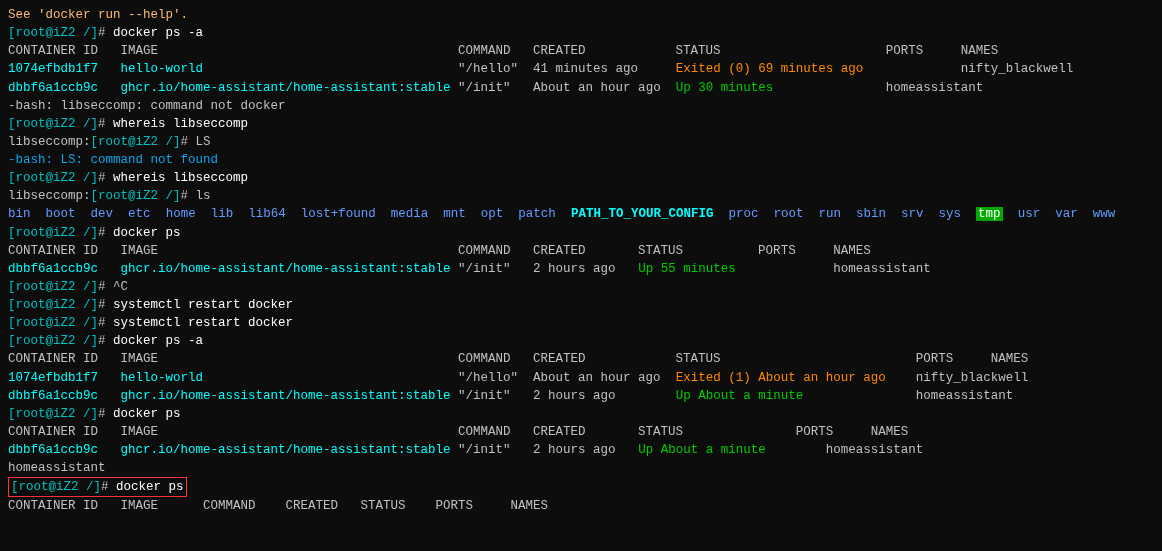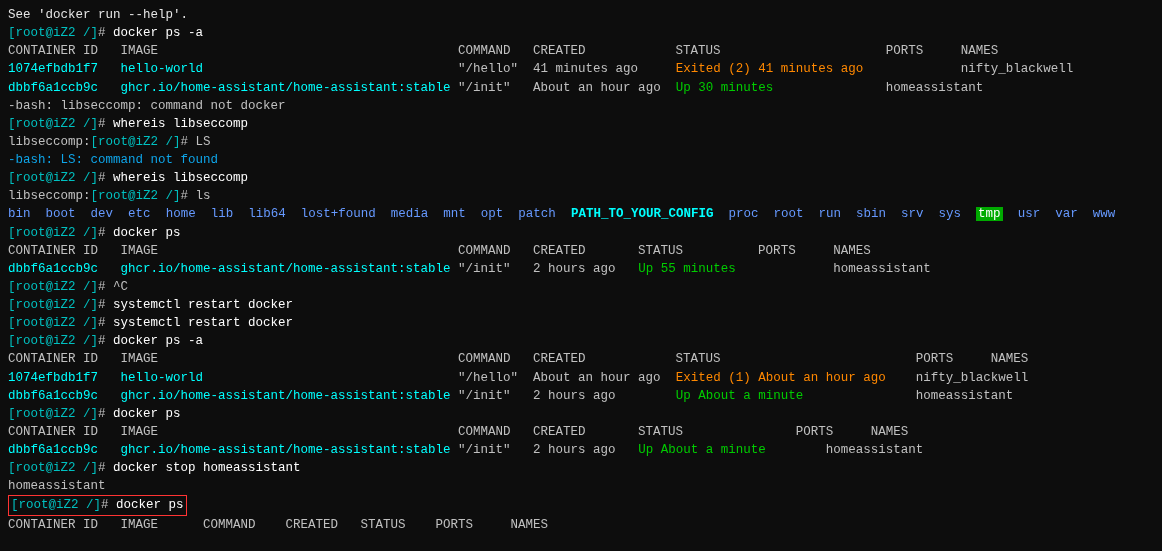--- a/index.html
+++ b/index.html
@@ -25,24 +25,24 @@
     .path { color: #00c0c0; }
     @keyframes blink {
       50% { opacity: 0; }
     }
   </style>
 </head>
 <body>
 
 <div class="terminal">
 
-  <span class="line"><span style="color:#e5e5e5">See 'docker run --help'.</span></span>
+  <span class="line"><span style="color:#fdba74">See 'docker run --help'.</span></span>
   <span class="line"><span class="path">[root@iZ2 /]</span><span style="color:#c0c0c0"># </span><span style="color:#ffffff">docker ps -a</span></span>
   <span class="line"><span style="color:#c0c0c0">CONTAINER ID   IMAGE                                        COMMAND   CREATED            STATUS                      PORTS     NAMES</span></span>
-  <span class="line"><span style="color:#00ffff">1074efbdb1f7</span><span style="color:#c0c0c0">   </span><span style="color:#00ffff">hello-world</span><span style="color:#c0c0c0">                                  "/hello"  41 minutes ago     </span><span style="color:#ff8800">Exited (2) 41 minutes ago</span><span style="color:#c0c0c0">             nifty_blackwell</span></span>
+  <span class="line"><span style="color:#00ffff">1074efbdb1f7</span><span style="color:#c0c0c0">   </span><span style="color:#00ffff">hello-world</span><span style="color:#c0c0c0">                                  "/hello"  41 minutes ago     </span><span style="color:#ff8800">Exited (0) 69 minutes ago</span><span style="color:#c0c0c0">             nifty_blackwell</span></span>
   <span class="line"><span style="color:#00ffff">dbbf6a1ccb9c</span><span style="color:#c0c0c0">   </span><span style="color:#00ffff">ghcr.io/home-assistant/home-assistant:stable</span><span style="color:#c0c0c0"> "/init"   About an hour ago  </span><span style="color:#00cc00">Up 30 minutes</span><span style="color:#c0c0c0">               homeassistant</span></span>
   <span class="line"><span style="color:#c0c0c0">-bash: libseccomp: command not docker</span></span>
   <span class="line"><span class="path">[root@iZ2 /]</span><span style="color:#c0c0c0"># </span><span style="color:#ffffff">whereis libseccomp</span></span>
   <span class="line"><span style="color:#c0c0c0">libseccomp:</span><span class="path">[root@iZ2 /]</span><span style="color:#c0c0c0"># LS</span></span>
   <span class="line"><span style="color:#0ea5e9">-bash: LS: command not found</span></span>
   <span class="line"><span class="path">[root@iZ2 /]</span><span style="color:#c0c0c0"># </span><span style="color:#ffffff">whereis libseccomp</span></span>
   <span class="line"><span style="color:#c0c0c0">libseccomp:</span><span class="path">[root@iZ2 /]</span><span style="color:#c0c0c0"># ls</span></span>
   <span class="line"><span style="color:#6699ff">bin</span><span style="color:#c0c0c0">  </span><span style="color:#6699ff">boot</span><span style="color:#c0c0c0">  </span><span style="color:#6699ff">dev</span><span style="color:#c0c0c0">  </span><span style="color:#6699ff">etc</span><span style="color:#c0c0c0">  </span><span style="color:#6699ff">home</span><span style="color:#c0c0c0">  </span><span style="color:#6699ff">lib</span><span style="color:#c0c0c0">  </span><span style="color:#6699ff">lib64</span><span style="color:#c0c0c0">  </span><span style="color:#6699ff">lost+found</span><span style="color:#c0c0c0">  </span><span style="color:#6699ff">media</span><span style="color:#c0c0c0">  </span><span style="color:#6699ff">mnt</span><span style="color:#c0c0c0">  </span><span style="color:#6699ff">opt</span><span style="color:#c0c0c0">  </span><span style="color:#6699ff">patch</span><span style="color:#c0c0c0">  </span><span style="color:#00ffff; font-weight:bold">PATH_TO_YOUR_CONFIG</span><span style="color:#c0c0c0">  </span><span style="color:#6699ff">proc</span><span style="color:#c0c0c0">  </span><span style="color:#6699ff">root</span><span style="color:#c0c0c0">  </span><span style="color:#6699ff">run</span><span style="color:#c0c0c0">  </span><span style="color:#6699ff">sbin</span><span style="color:#c0c0c0">  </span><span style="color:#6699ff">srv</span><span style="color:#c0c0c0">  </span><span style="color:#6699ff">sys</span><span style="color:#c0c0c0">  </span><span style="background:#00aa00; color:#ffffff; padding:0 2px">tmp</span><span style="color:#c0c0c0">  </span><span style="color:#6699ff">usr</span><span style="color:#c0c0c0">  </span><span style="color:#6699ff">var</span><span style="color:#c0c0c0">  </span><span style="color:#6699ff">www</span></span>
   <span class="line"><span class="path">[root@iZ2 /]</span><span style="color:#c0c0c0"># </span><span style="color:#ffffff">docker ps</span></span>
   <span class="line"><span style="color:#c0c0c0">CONTAINER ID   IMAGE                                        COMMAND   CREATED       STATUS          PORTS     NAMES</span></span>
@@ -50,18 +50,17 @@
   <span class="line"><span class="path">[root@iZ2 /]</span><span style="color:#c0c0c0"># ^C</span></span>
   <span class="line"><span class="path">[root@iZ2 /]</span><span style="color:#c0c0c0"># </span><span style="color:#ffffff">systemctl restart docker</span></span>
   <span class="line"><span class="path">[root@iZ2 /]</span><span style="color:#c0c0c0"># </span><span style="color:#ffffff">systemctl restart docker</span></span>
   <span class="line"><span class="path">[root@iZ2 /]</span><span style="color:#c0c0c0"># </span><span style="color:#ffffff">docker ps -a</span></span>
   <span class="line"><span style="color:#c0c0c0">CONTAINER ID   IMAGE                                        COMMAND   CREATED            STATUS                          PORTS     NAMES</span></span>
   <span class="line"><span style="color:#00ffff">1074efbdb1f7</span><span style="color:#c0c0c0">   </span><span style="color:#00ffff">hello-world</span><span style="color:#c0c0c0">                                  "/hello"  About an hour ago  </span><span style="color:#ff8800">Exited (1) About an hour ago</span><span style="color:#c0c0c0">    nifty_blackwell</span></span>
   <span class="line"><span style="color:#00ffff">dbbf6a1ccb9c</span><span style="color:#c0c0c0">   </span><span style="color:#00ffff">ghcr.io/home-assistant/home-assistant:stable</span><span style="color:#c0c0c0"> "/init"   2 hours ago        </span><span style="color:#00cc00">Up About a minute</span><span style="color:#c0c0c0">               homeassistant</span></span>
   <span class="line"><span class="path">[root@iZ2 /]</span><span style="color:#c0c0c0"># </span><span style="color:#ffffff">docker ps</span></span>
   <span class="line"><span style="color:#c0c0c0">CONTAINER ID   IMAGE                                        COMMAND   CREATED       STATUS               PORTS     NAMES</span></span>
   <span class="line"><span style="color:#00ffff">dbbf6a1ccb9c</span><span style="color:#c0c0c0">   </span><span style="color:#00ffff">ghcr.io/home-assistant/home-assistant:stable</span><span style="color:#c0c0c0"> "/init"   2 hours ago   </span><span style="color:#00cc00">Up About a minute</span><span style="color:#c0c0c0">        homeassistant</span></span>
-  <span class="line"><span class="path">[root@iZ2 /]</span><span style="color:#c0c0c0"># </span><span style="color:#ffffff">docker stop homeassistant</span></span>
   <span class="line"><span style="color:#c0c0c0">homeassistant</span></span>
   <span class="line"><span style="border:1px solid #ff3333; padding:0 2px; display:inline-block"><span class="path">[root@iZ2 /]</span><span style="color:#c0c0c0"># </span><span style="color:#ffffff">docker ps</span></span></span>
   <span class="line"><span style="color:#c0c0c0">CONTAINER ID   IMAGE      COMMAND    CREATED   STATUS    PORTS     NAMES</span></span>
 
 </div>
 
 </body></html>

